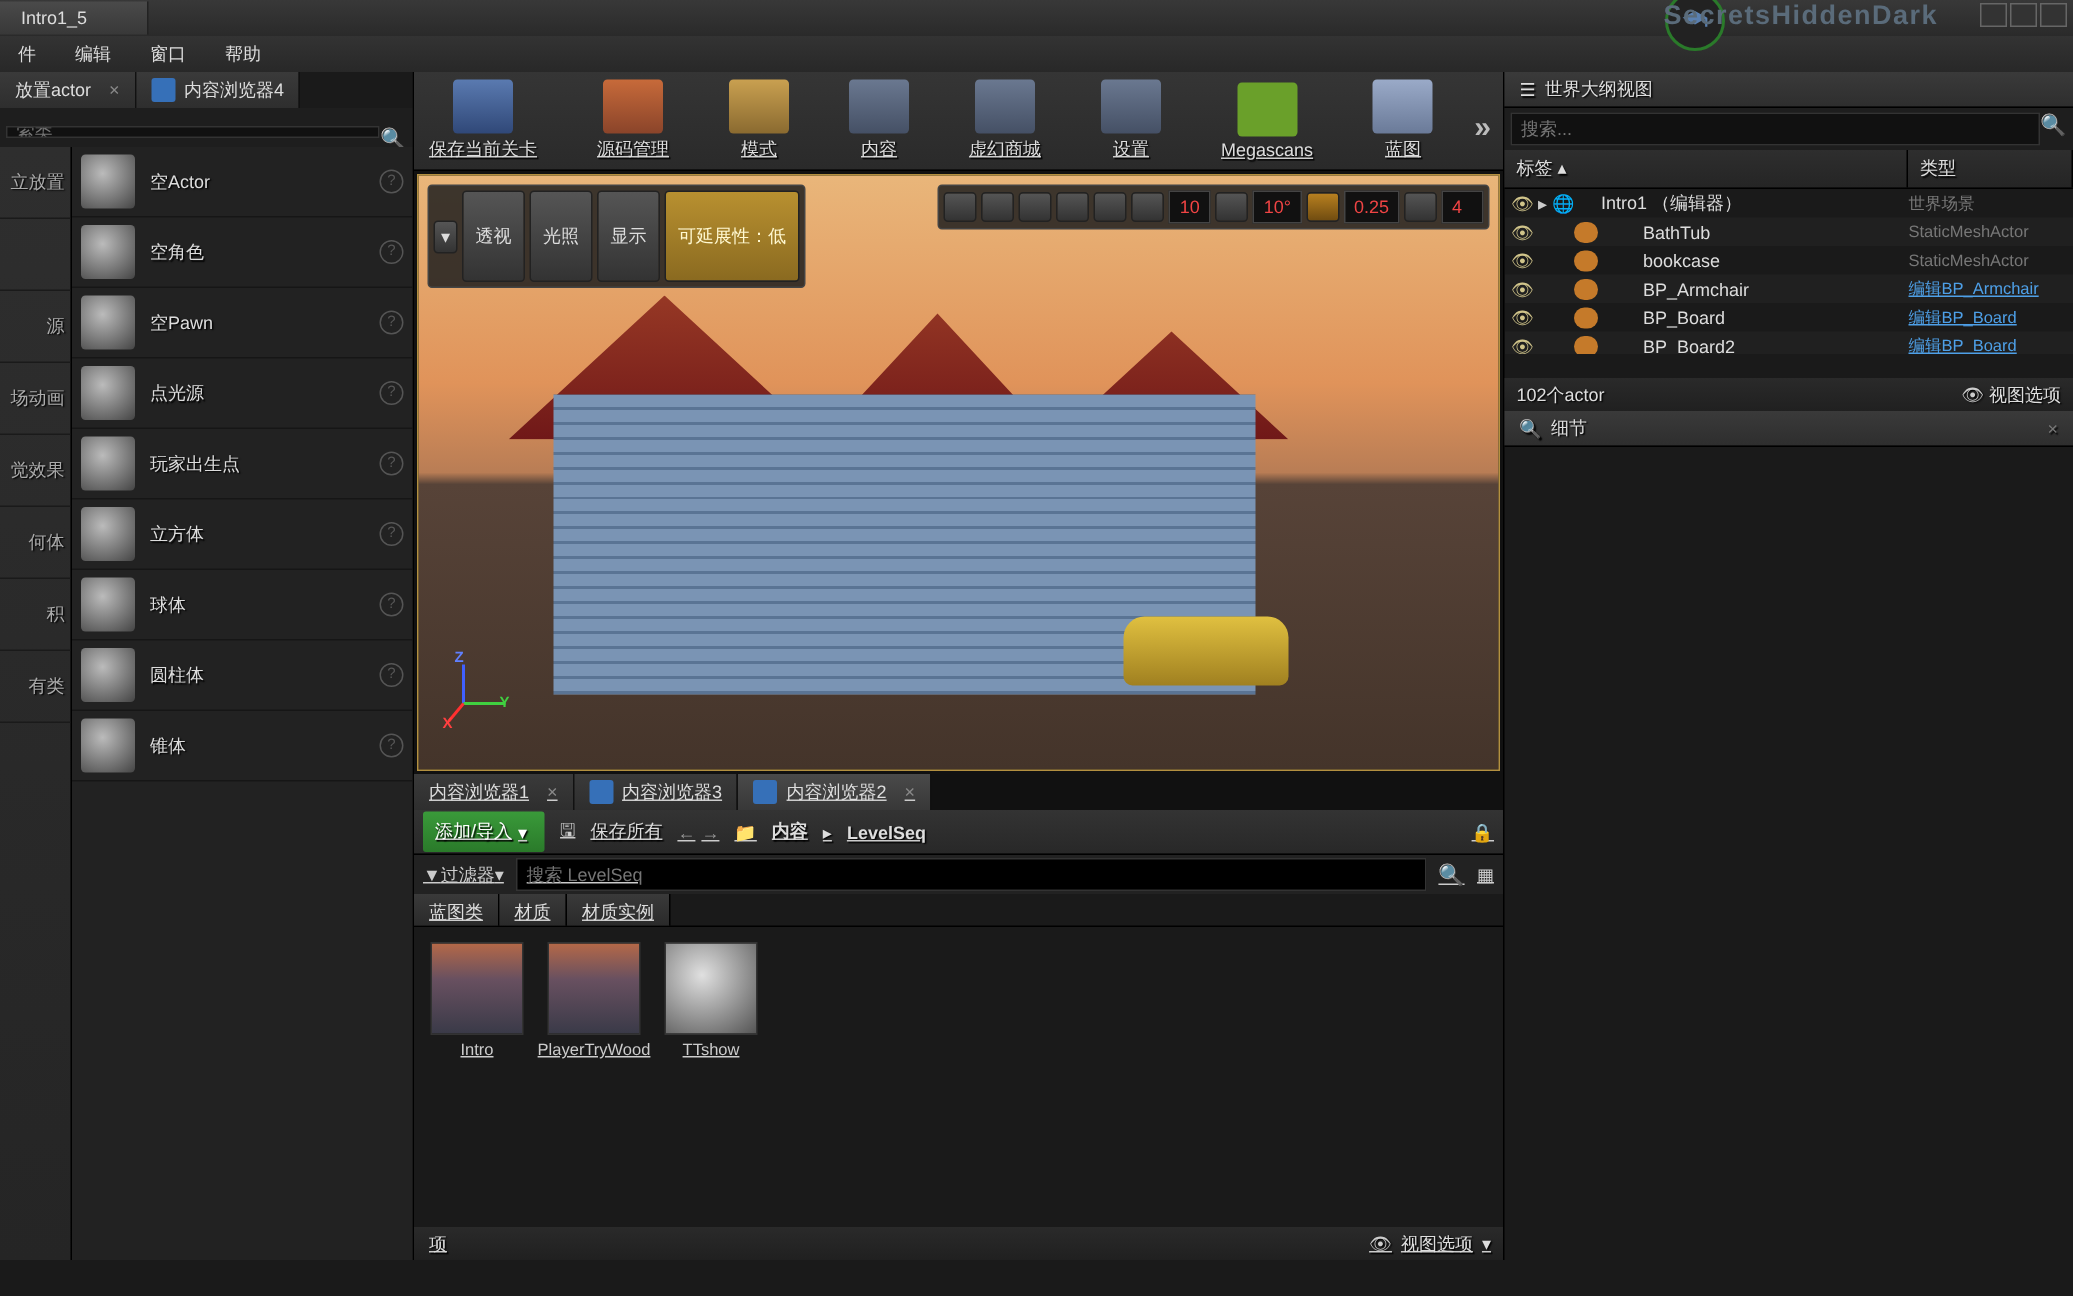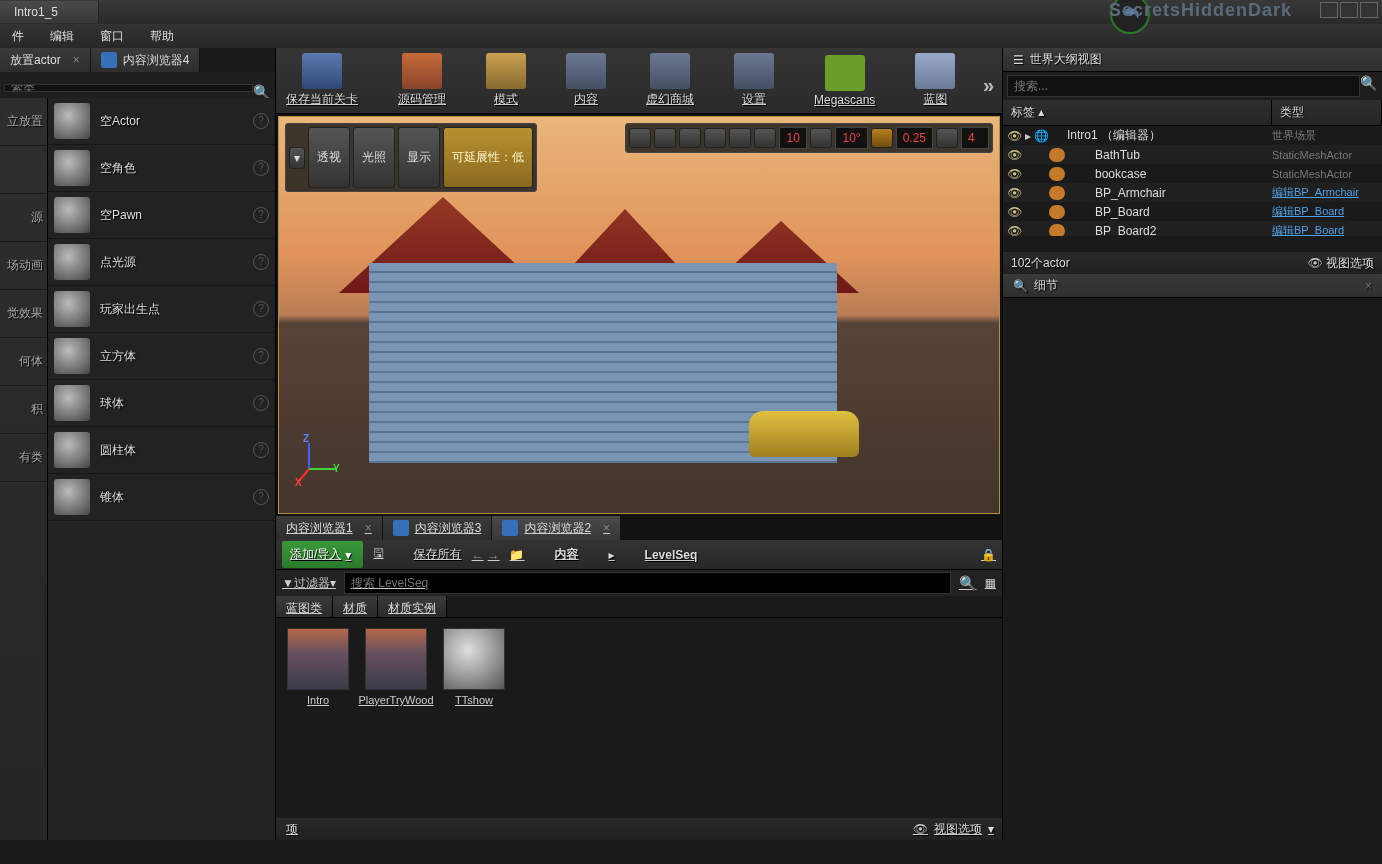--- a/index.html
+++ b/index.html
@@ -67,21 +67,21 @@
 .gizmo .ax { position: absolute; left: 12px; top: 26px; font-size: 10px; font-weight: bold; }
 .house { position: absolute; left: 60px; bottom: 40px; width: 520px; height: 320px; }
 .house-roof { position: absolute; top: 20px; left: 0; width: 100%; height: 120px; background: linear-gradient(#a04028,#701818); clip-path: polygon(0 100%, 20% 20%, 40% 100%, 55% 30%, 70% 100%, 85% 40%, 100% 100%); }
 .house-body { position: absolute; top: 110px; left: 30px; width: 90%; height: 200px; background: repeating-linear-gradient(180deg,#7a94b4 0,#7a94b4 8px,#5a7494 8px,#5a7494 10px); }
 .car { position: absolute; right: 140px; bottom: 56px; width: 110px; height: 46px; background: linear-gradient(#e0c040,#a08020); border-radius: 14px 14px 6px 6px; }
 
 
 .cb-tabs { height: 24px; background: #111; display: flex; }
 .cb-toolbar { height: 30px; background: linear-gradient(#333,#282828); display: flex; align-items: center; padding: 0 6px; gap: 10px; border-bottom: 1px solid #000; }
 .add-btn { background: linear-gradient(#3a9a3a,#2a7a2a); padding: 5px 12px 5px 8px; color: #fff; border-radius: 2px; display: flex; align-items: center; gap: 4px; text-shadow: 1px 1px 1px #000; }
-.cb-text { color: #ddd; text-shadow: 1px 1px 1px #000; margin-left: 20px; }
+.cb-text { color: #ddd; text-shadow: 1px 1px 1px #000; }
 .cb-nav { display: flex; gap: 4px; color: #999; }
 .cb-filter-row { height: 26px; background: #222; display: flex; align-items: center; padding: 0 6px; gap: 8px; }
 .cb-filter-row input { flex: 1; background: #000000; border: 1px solid #333; color: #888; padding: 3px 6px; }
 .cb-subtabs { height: 22px; background: #1a1a1a; display: flex; gap: 0; border-bottom: 1px solid #000; }
 .cb-subtab { padding: 4px 10px; background: linear-gradient(#3a3a3a,#2a2a2a); color: #ddd; border-right: 1px solid #000; }
 .cb-body { background: #1a1a1a; flex: 1; display: flex; padding: 10px; gap: 14px; align-content: flex-start; }
 .asset { width: 64px; display: flex; flex-direction: column; align-items: center; gap: 4px; }
 .asset-thumb { width: 62px; height: 62px; border: 1px solid #333; background: radial-gradient(circle at 40% 35%, #e0e0e0, #555); }
 .asset-thumb.cine { background: linear-gradient(#c04040,#601010); position: relative; }
 .asset-thumb.cine::after { content:""; position:absolute; left:14px; top:14px; width:34px; height:34px; background:#ddd; transform: rotate(45deg); }

